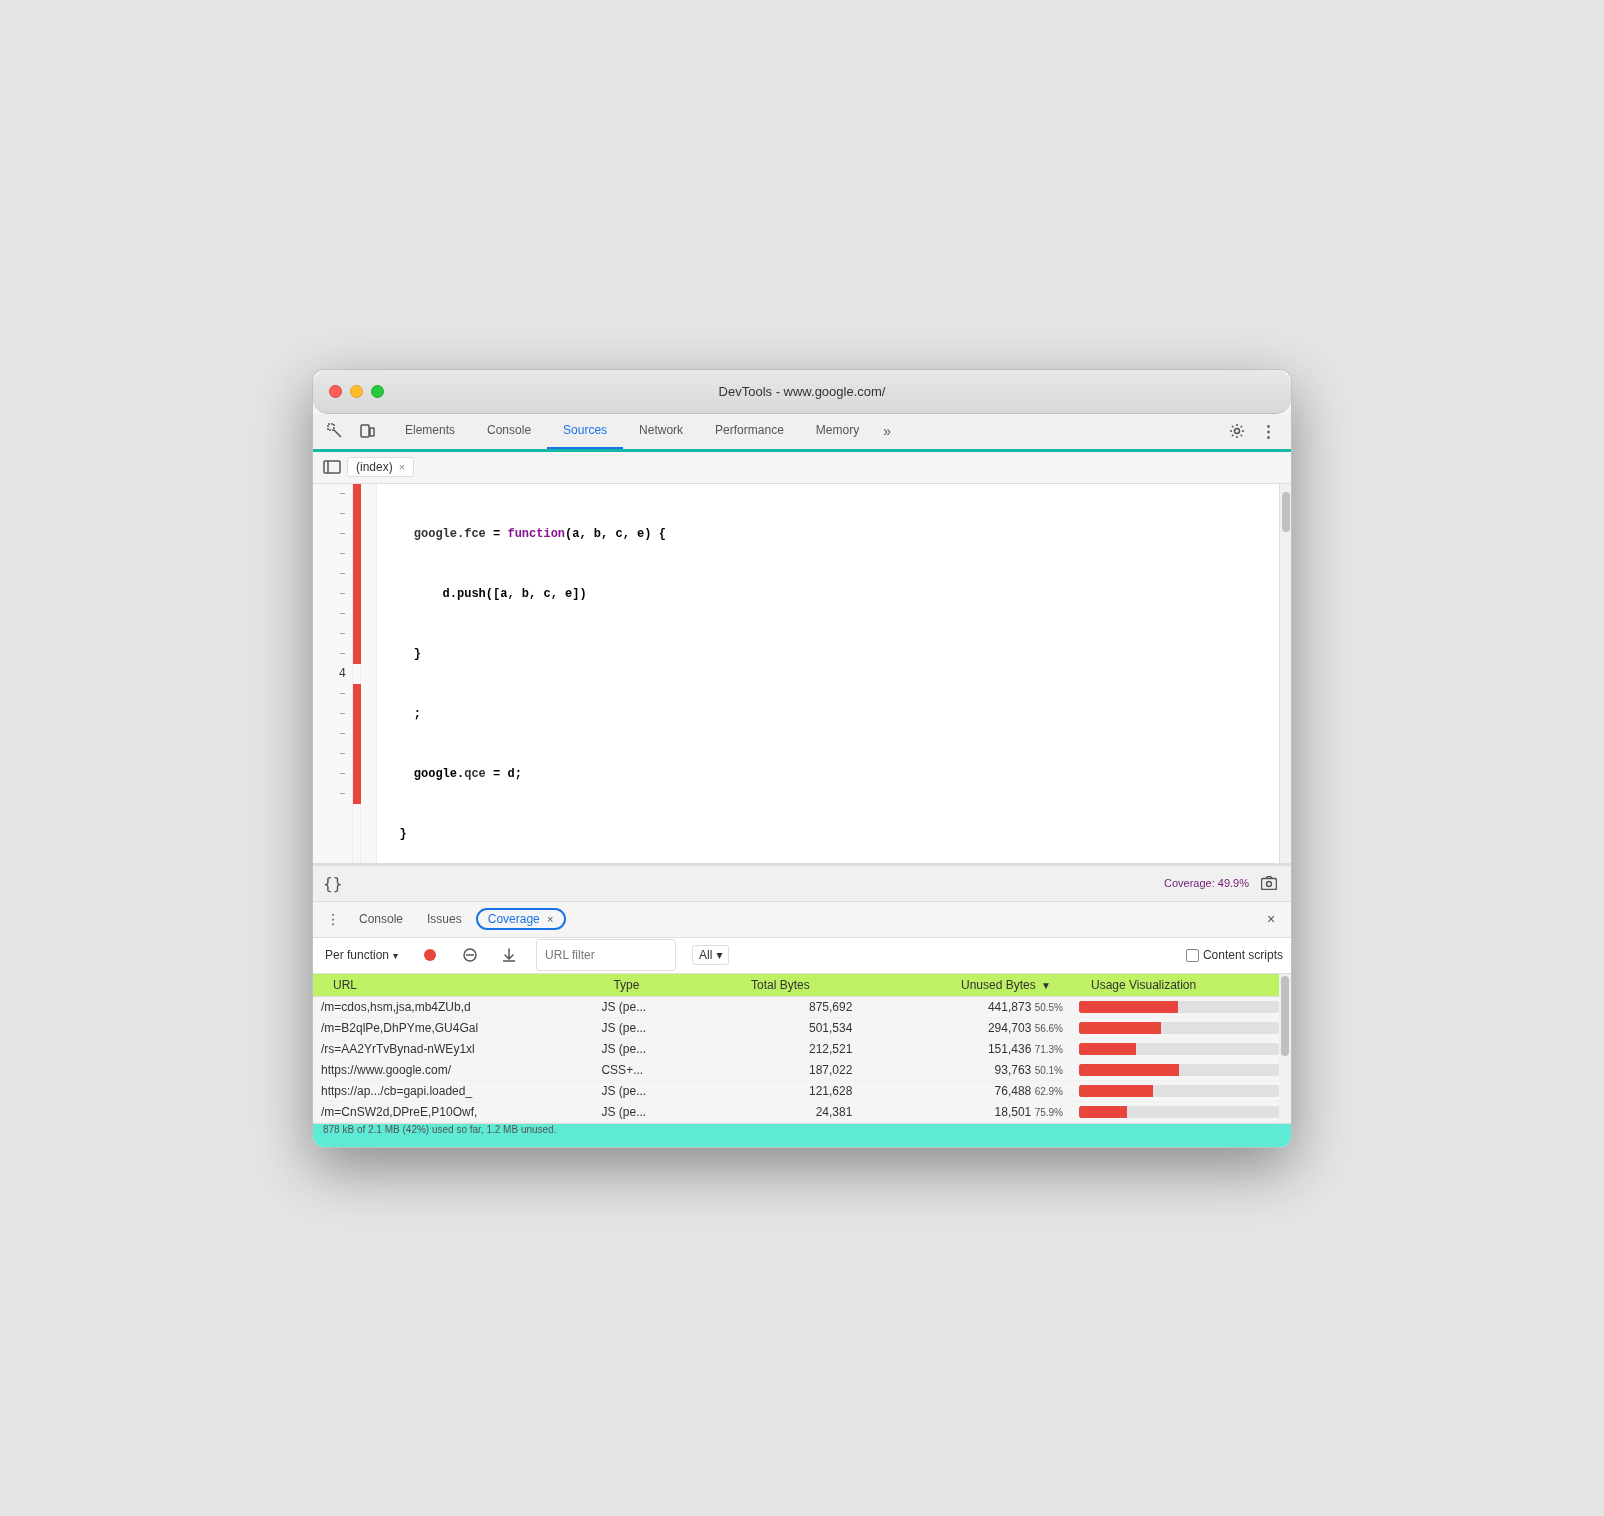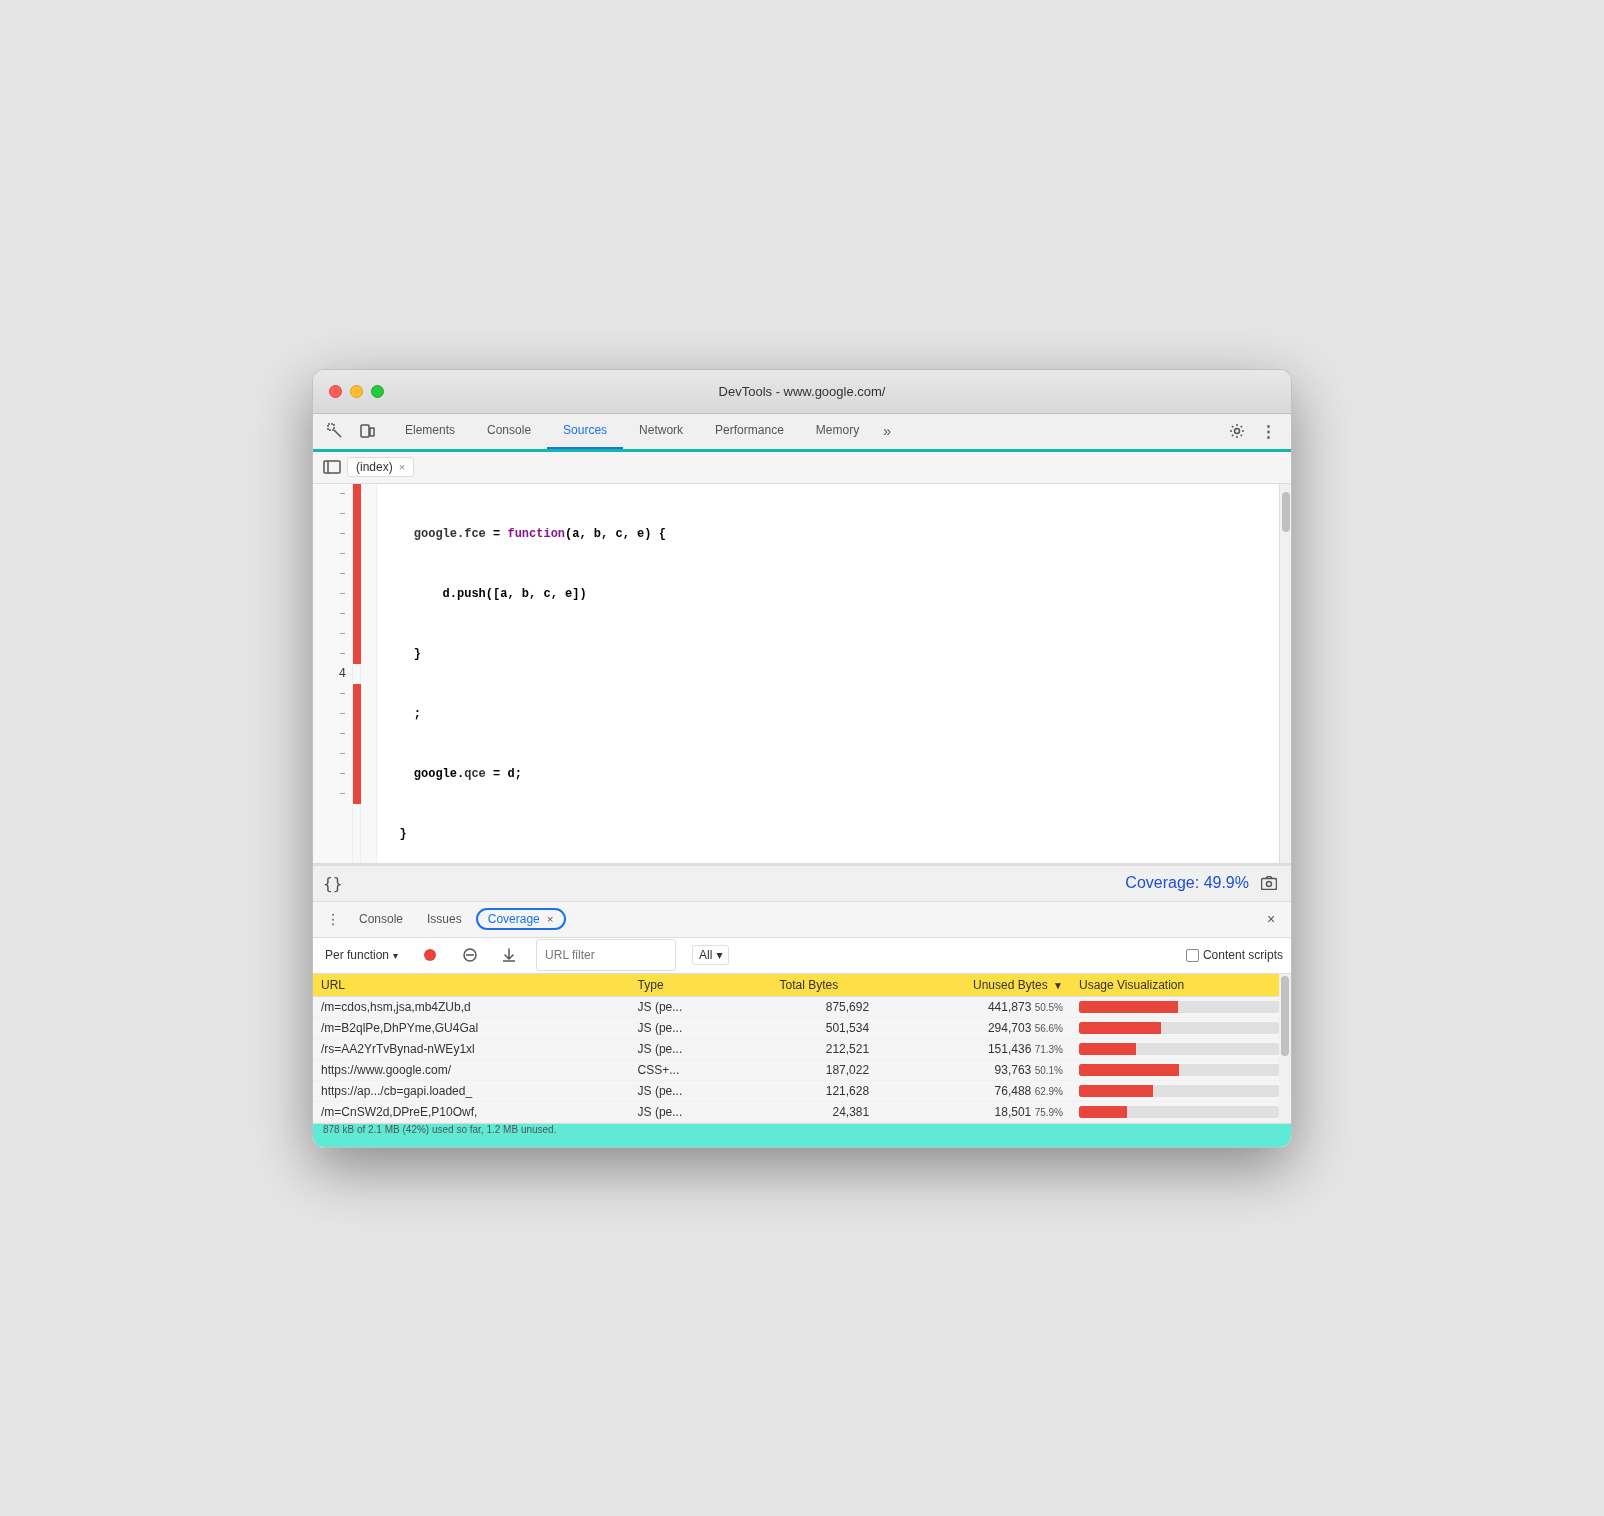--- a/index.html
+++ b/index.html
@@ -21,20 +21,21 @@
     }
     
     .title-bar {
       background: linear-gradient(180deg, #e8e8e8 0%, #d8d8d8 100%);
       height: 44px;
       display: flex;
       align-items: center;
       padding: 0 16px;
       position: relative;
       border-bottom: 1px solid #c0c0c0;
+      border-radius: 15px;
     }
     .traffic-lights {
       display: flex;
       gap: 8px;
       align-items: center;
     }
     .traffic-light {
       width: 13px;
       height: 13px;
       border-radius: 50%;
@@ -252,22 +253,22 @@
       padding: 0 10px;
       gap: 8px;
     }
     .drawer-icon {
       font-size: 16px;
       color: #555;
       font-family: monospace;
     }
     .coverage-pct {
       margin-left: auto;
-      font-size: 16px;
-      color: #1d4ed8;
+      font-size: 11px;
+      color: #701a75;
     }
     .drawer-icon-btn {
       width: 24px;
       height: 24px;
       display: flex;
       align-items: center;
       justify-content: center;
       cursor: pointer;
       color: #555;
       font-size: 12px;
@@ -400,23 +401,23 @@
       border-radius: 2px;
       background: #fff;
     }
     
     .coverage-table {
       width: 100%;
       border-collapse: collapse;
       font-size: 12px;
     }
     .coverage-table th {
-      background: #fde047;
+      background: #bef264;
       border-bottom: 1px solid #ddd;
-      padding: 4px 8px;
+      padding: 4px 20px;
       text-align: left;
       font-weight: 500;
       color: #333;
       white-space: nowrap;
     }
     .sort-arrow { font-size: 10px; margin-left: 2px; }
     .coverage-table td {
       padding: 3px 8px;
       border-bottom: 1px solid #f0f0f0;
       color: #333;

